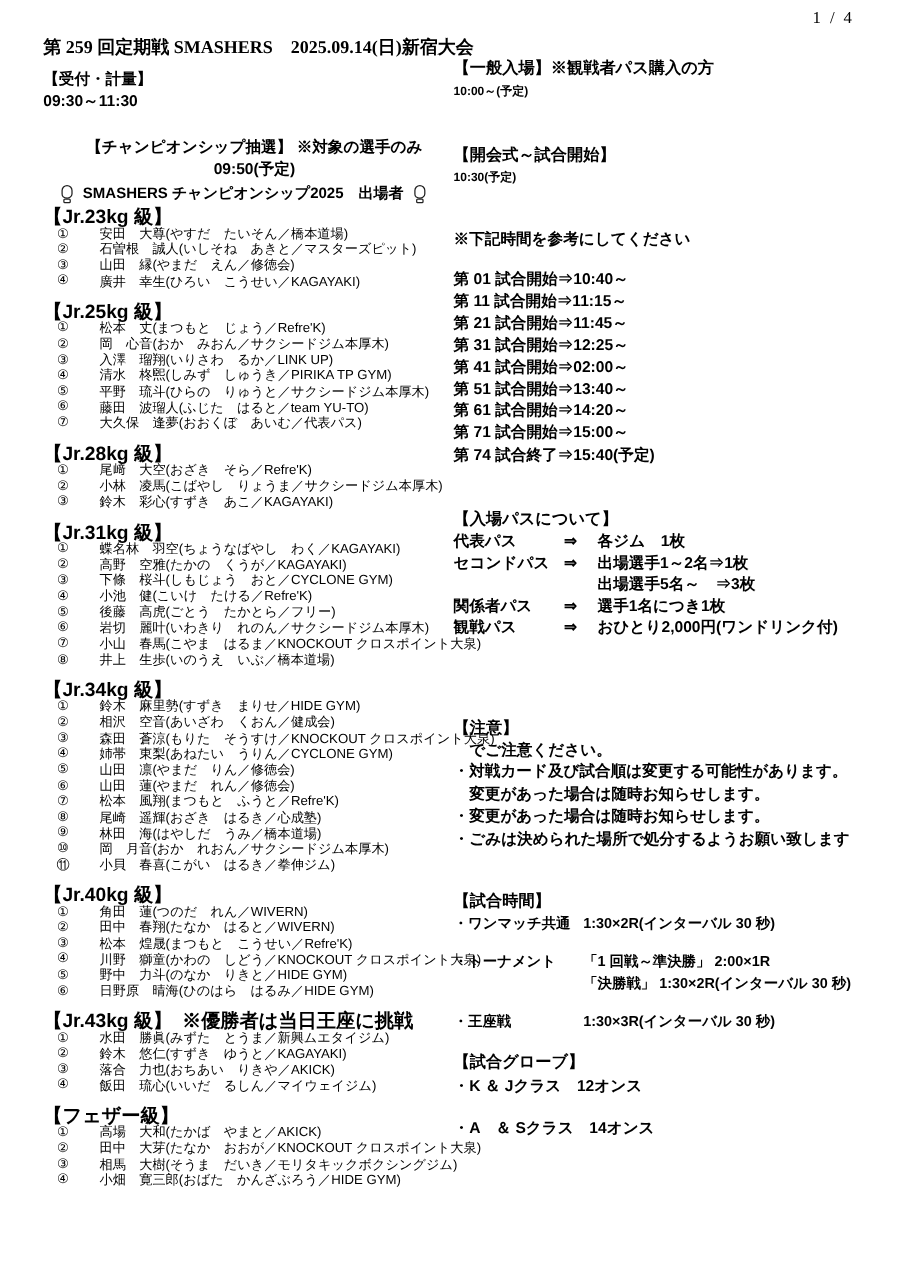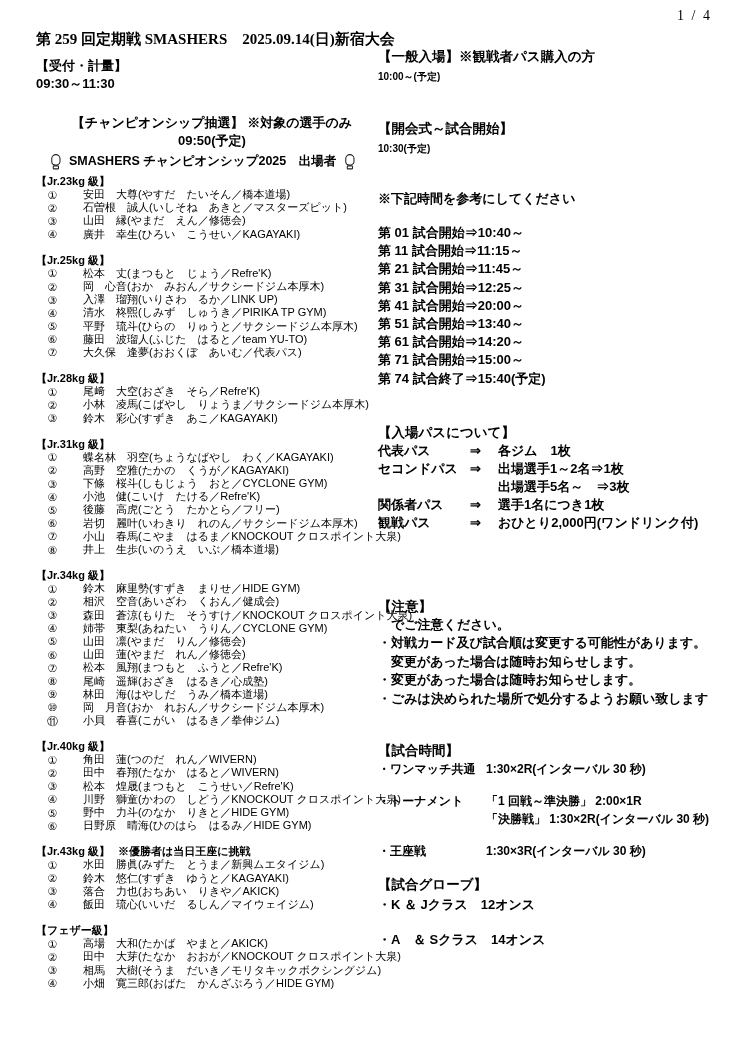--- a/index.html
+++ b/index.html
@@ -15,21 +15,21 @@
 
   .sec-head{font-size:13px;font-weight:bold;line-height:17px;white-space:nowrap;}
   .sec-time{font-size:13px;font-weight:bold;line-height:20px;}
   .mt-draw{margin-top:20px;text-align:center;}
 
   .glove-line{display:flex;align-items:center;height:20px;margin-left:12px;
         font-size:12.5px;font-weight:bold;white-space:nowrap;}
   .glove-line .txt{margin:0 6px;}
   .glove-icon{width:15px;height:18px;flex:none;}
 
-  .wclass .wc-head{font-size:11px;font-weight:bold;line-height:13px;margin-top:13px;white-space:nowrap;}
+  .wclass .wc-head{font-size:16px;font-weight:bold;line-height:13px;margin-top:13px;white-space:nowrap;}
   .wclass:first-child .wc-head{margin-top:4px;}
   .wc-note{margin-left:8px;}
   .entry{display:flex;align-items:center;height:13.2px;font-size:11px;white-space:nowrap;}
   .entry .num{flex:none;box-sizing:border-box;width:12px;height:12px;margin-left:10px;
         border:1px solid #000;border-radius:50%;font-size:8px;line-height:10px;
         text-align:center;font-weight:normal;}
   .entry .name{margin-left:24px;}
 
   .r-head{font-size:13.5px;line-height:18px;white-space:nowrap;}
   .r-time{font-size:10px;line-height:22px;}
@@ -305,21 +305,21 @@
     <div class="mt-open">
       <div class="r-head">【開会式～試合開始】</div>
       <div class="r-time">10:30(予定)</div>
     </div>
     <div class="r-note mt-note">※下記時間を参考にしてください</div>
     <div class="sched">
         <div class="sched-line">第 01 試合開始⇒10:40～</div>
         <div class="sched-line">第 11 試合開始⇒11:15～</div>
         <div class="sched-line">第 21 試合開始⇒11:45～</div>
         <div class="sched-line">第 31 試合開始⇒12:25～</div>
-        <div class="sched-line">第 41 試合開始⇒20:00～</div>
+        <div class="sched-line">第 41 試合開始⇒02:00～</div>
         <div class="sched-line">第 51 試合開始⇒13:40～</div>
         <div class="sched-line">第 61 試合開始⇒14:20～</div>
         <div class="sched-line">第 71 試合開始⇒15:00～</div>
         <div class="sched-line">第 74 試合終了⇒15:40(予定)</div>
       </div>
     <div class="r-head mt-pass">【入場パスについて】</div>
     <div>
         <div class="pass-row">
           <span class="lbl">代表パス</span>
           <span class="arr">⇒</span>

